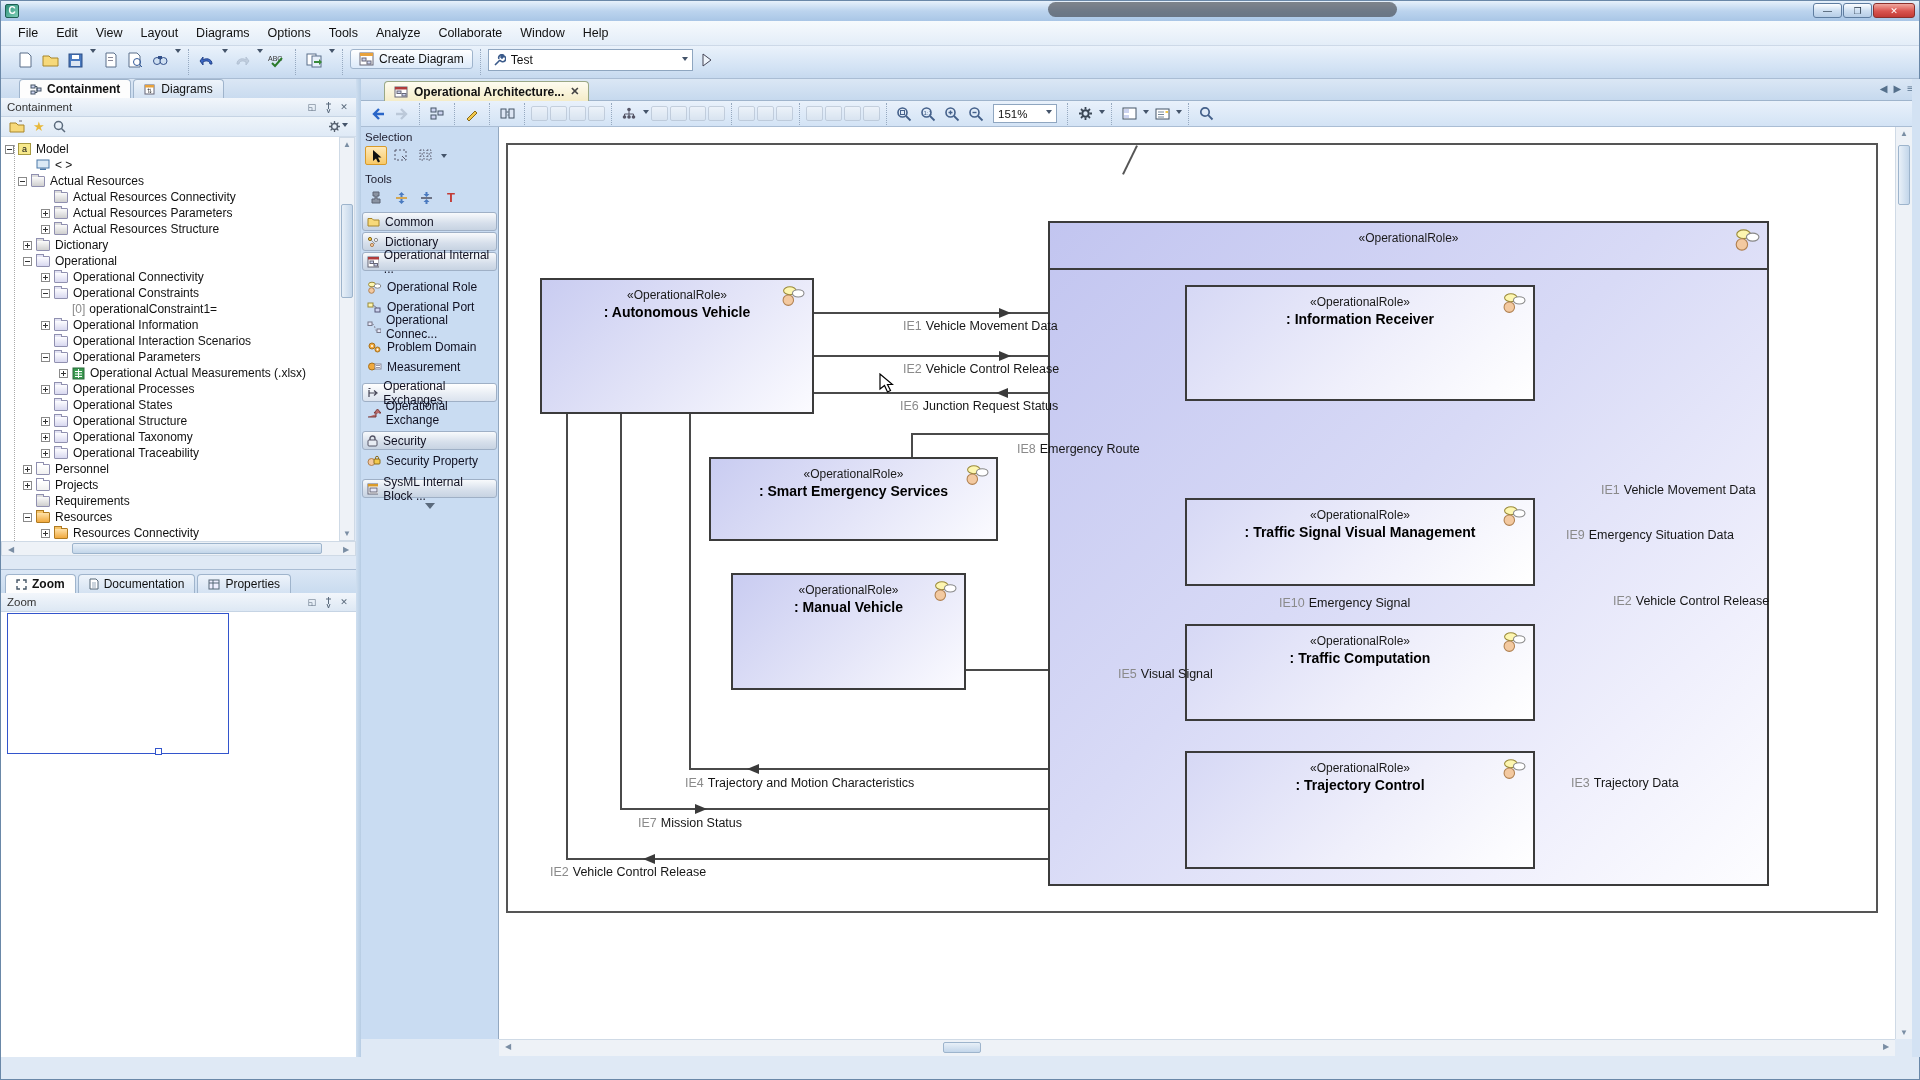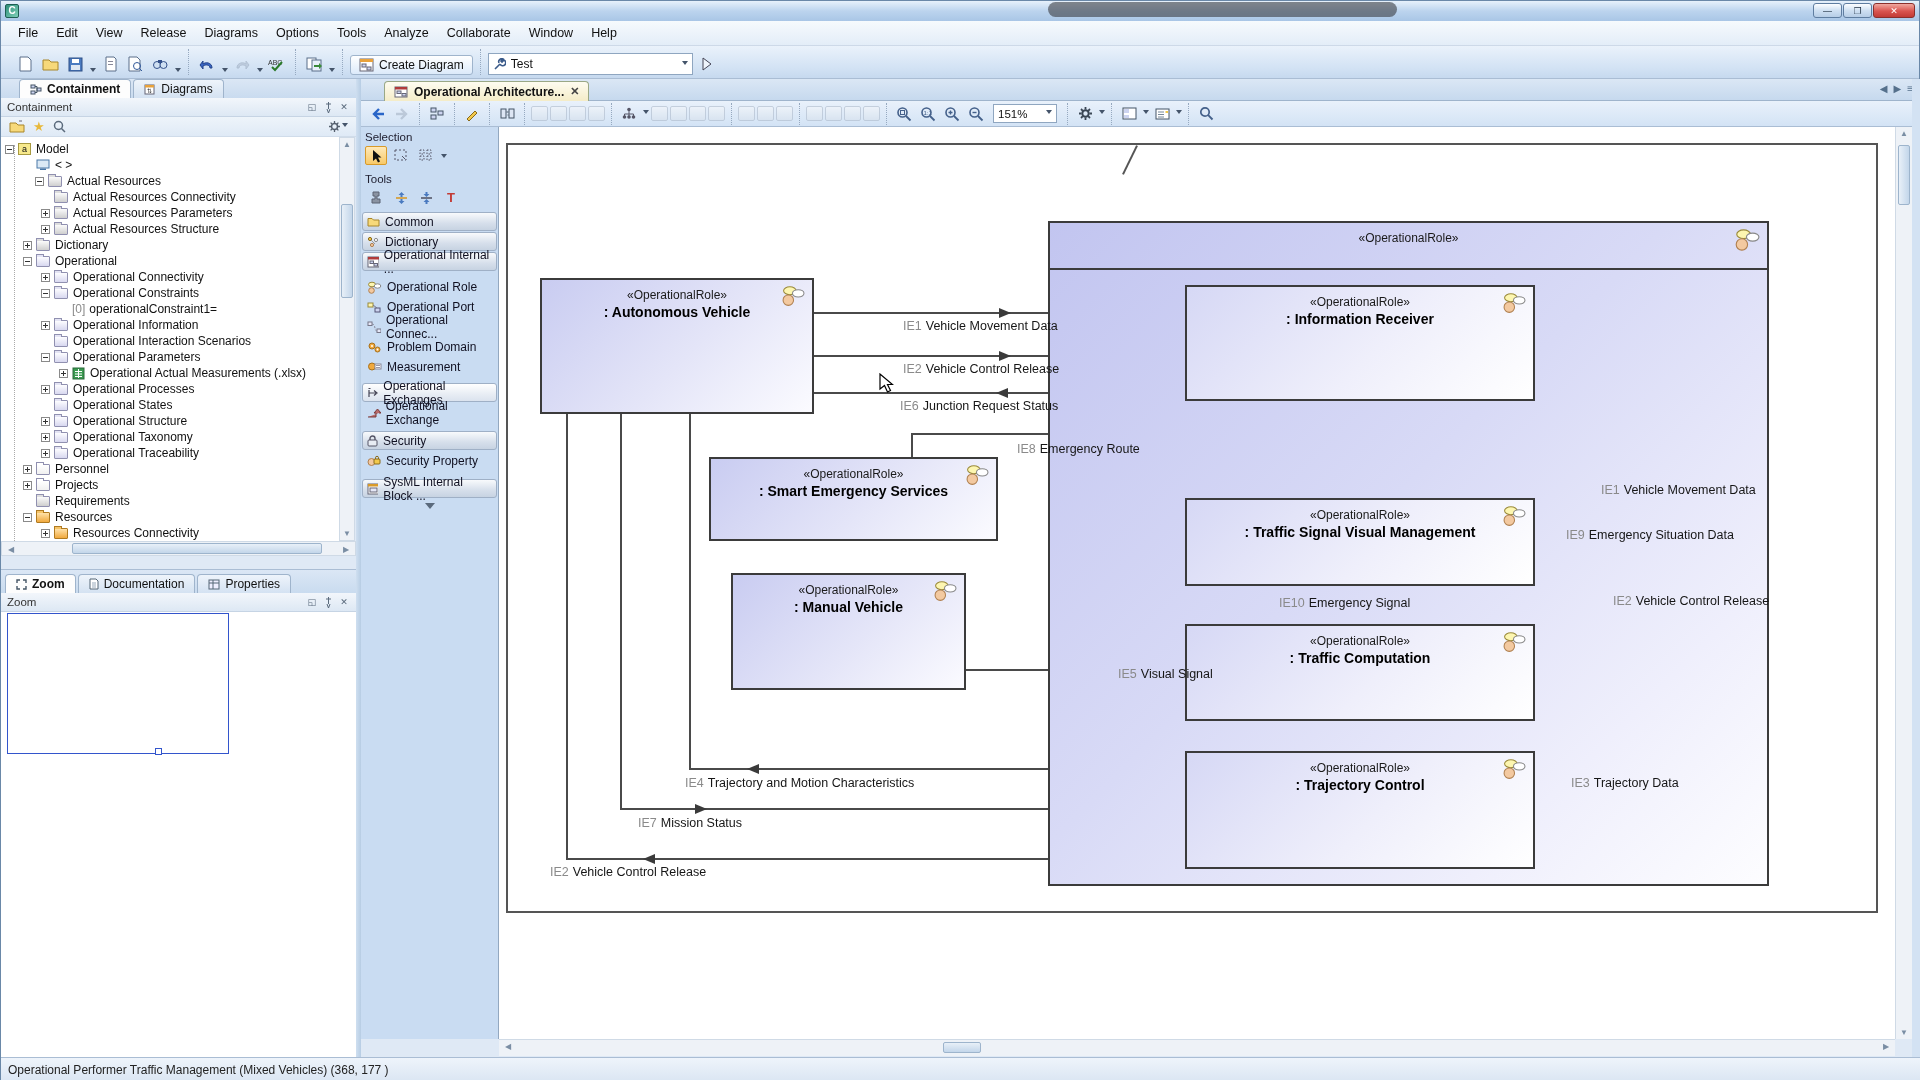--- a/index.html
+++ b/index.html
@@ -12,21 +12,21 @@
 .appicon{width:14px;height:14px;background:linear-gradient(135deg,#2e8f7a,#7fd0b8);border:1px solid #1d5f52;border-radius:2px;margin-right:5px;color:#fff;font-size:10px;line-height:12px;text-align:center;font-weight:bold}
 .wtitle{white-space:nowrap;color:#0a0a0a}
 .overlayArtifact{position:absolute;left:1047px;top:1px;width:349px;height:15px;background:rgba(45,45,50,.55);border-radius:8px}
 .winbtns{position:absolute;right:4px;top:2px;display:flex;gap:1px}
 .wb{width:29px;height:15px;border:1px solid #5f7da0;border-radius:3px;background:linear-gradient(#fdfeff,#cfe0f2 50%,#b6cde6);display:flex;align-items:center;justify-content:center;font-size:9px;color:#234}
 .wb.close{background:linear-gradient(#f0a8a0,#d9544f 55%,#c23b36);color:#fff;width:42px;border-color:#8a2f2c}
 
 .menubar{position:absolute;left:0;top:20px;width:100%;height:25px;background:linear-gradient(#f6fafd,#e3edf8);display:flex;align-items:center;font-size:12.5px;border-bottom:1px solid #cdd9e8;padding-left:8px}
 .menu-item{padding:3px 9px;border-radius:2px}
 .toolbar{position:absolute;left:0;top:45px;width:100%;height:33px;background:linear-gradient(#eaf2fb,#d2e2f4 70%,#c6d9ef);display:flex;align-items:center;padding-left:6px;border-bottom:1px solid #aabdd4}
-.tgroup{display:flex;align-items:flex-end;gap:3px;padding:0 7px;border-right:1px dotted #96a9c0;height:26px}
+.tgroup{display:flex;align-items:flex-start;gap:3px;padding:0 7px;border-right:1px dotted #96a9c0;height:26px}
 .tbtn{width:22px;height:22px;display:flex;align-items:center;justify-content:center;border-radius:2px}
 .tbtn.dis{opacity:.4}
 .drop{width:0;height:0;border:3px solid transparent;border-top:4px solid #44546a;margin-left:1px}
 .cdg{display:flex;align-items:center;gap:5px;font-size:12px;padding:2px 8px;border:1px solid #9fb4cc;border-radius:3px;background:linear-gradient(#fff,#dceafa)}
 .combo{display:flex;align-items:center;width:205px;height:22px;background:#fff;border:1px solid #8fa6c0;font-size:12px;padding:0 4px;gap:5px}
 .combo .drop{margin-left:auto}
 
 .lefttabs{position:absolute;left:0;top:78px;width:355px;height:20px;background:linear-gradient(#dbe7f5,#c9dbef);border-bottom:1px solid #9fb4cc;display:flex;align-items:flex-end;padding-left:18px;gap:2px}
 .ltab{display:flex;align-items:center;gap:5px;font-size:12px;padding:2px 10px;border:1px solid #9fb4cc;border-bottom:none;border-radius:4px 4px 0 0;background:linear-gradient(#eef4fb,#d4e2f2)}
 .ltab.active{background:#fdfdfd;font-weight:bold}
@@ -125,21 +125,21 @@
       <div class="wb">—</div>
       <div class="wb">❐</div>
       <div class="wb close">✕</div>
     </div>
   </div>
 
   <div class="menubar">
     <span class="menu-item">File</span>
     <span class="menu-item">Edit</span>
     <span class="menu-item">View</span>
-    <span class="menu-item">Release</span>
+    <span class="menu-item">Layout</span>
     <span class="menu-item">Diagrams</span>
     <span class="menu-item">Options</span>
     <span class="menu-item">Tools</span>
     <span class="menu-item">Analyze</span>
     <span class="menu-item">Collaborate</span>
     <span class="menu-item">Window</span>
     <span class="menu-item">Help</span>
   </div>
 
   <div class="toolbar">
@@ -305,21 +305,21 @@
         <span>Model</span>
       </div>
     <div class="trow" style="top:20px;left:22px">
         <span class="tg none"></span>
         <svg width="14" height="12" style="margin-right:5px">
           <rect x="1" y="1" width="12" height="8" fill="#dbe9f5" stroke="#4a78a8"></rect>
           <rect x="4" y="9.5" width="6" height="1.5" fill="#4a78a8"></rect>
         </svg>
         <span>&lt; &gt;</span>
       </div>
-    <div class="trow" style="top:36px;left:34px">
+    <div class="trow" style="top:36px;left:17px">
         <span class="tg"></span>
         <span class="fi gray"></span>
         <span>Actual Resources</span>
       </div>
     <div class="trow" style="top:52px;left:40px">
         <span class="tg none"></span>
         <span class="fi gray"></span>
         <span>Actual Resources Connectivity</span>
       </div>
     <div class="trow" style="top:68px;left:40px">
@@ -954,17 +954,14 @@
     <div class="vthumb" style="top:18px;height:60px;left:2px"></div>
     <span class="sarrow" style="bottom:2px;left:1px">▼</span>
   </div>
   <div class="dhscroll">
     <span class="sarrow" style="left:2px;top:2px">◀</span>
     <div class="hthumb" style="left:444px;width:38px;top:2px"></div>
     <span class="sarrow" style="right:2px;top:2px">▶</span>
   </div>
   <div class="rightedge"></div>
 
-  <div class="statusbar">
-    <span>Operational Performer Traffic Management (Mixed Vehicles) (368, 177 )</span>
-  </div>
 
 </div>
 
 </body></html>

